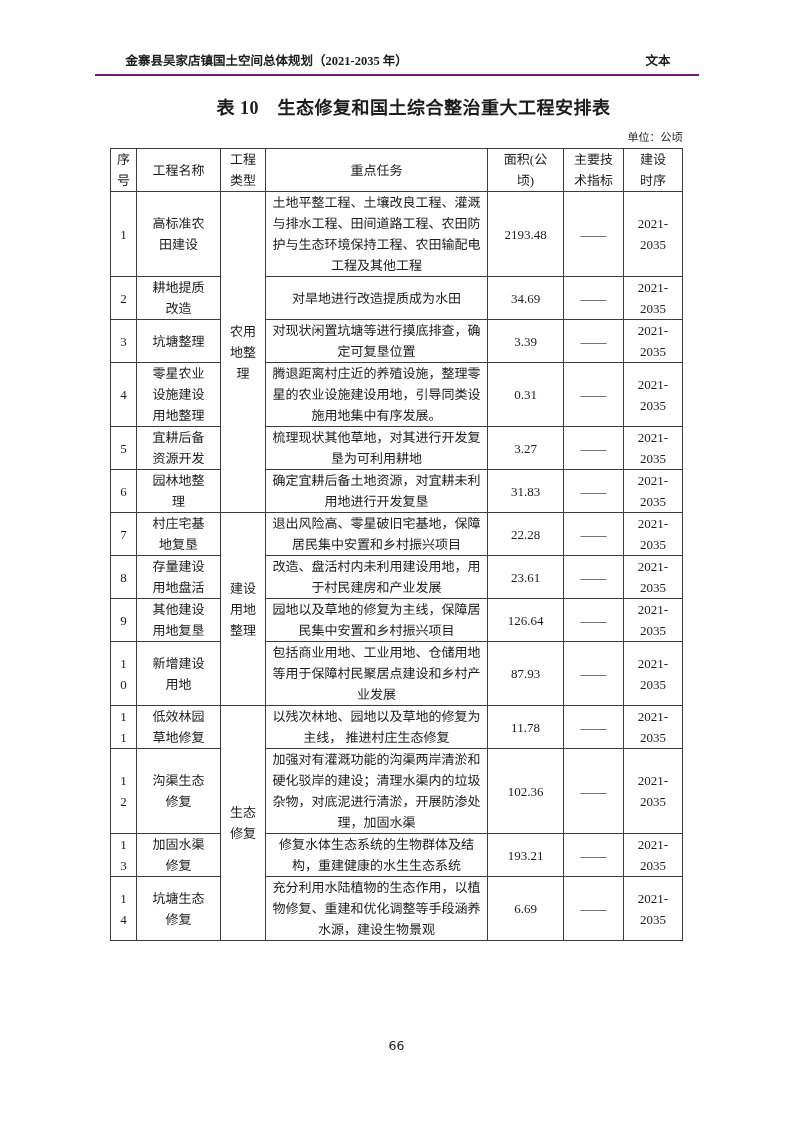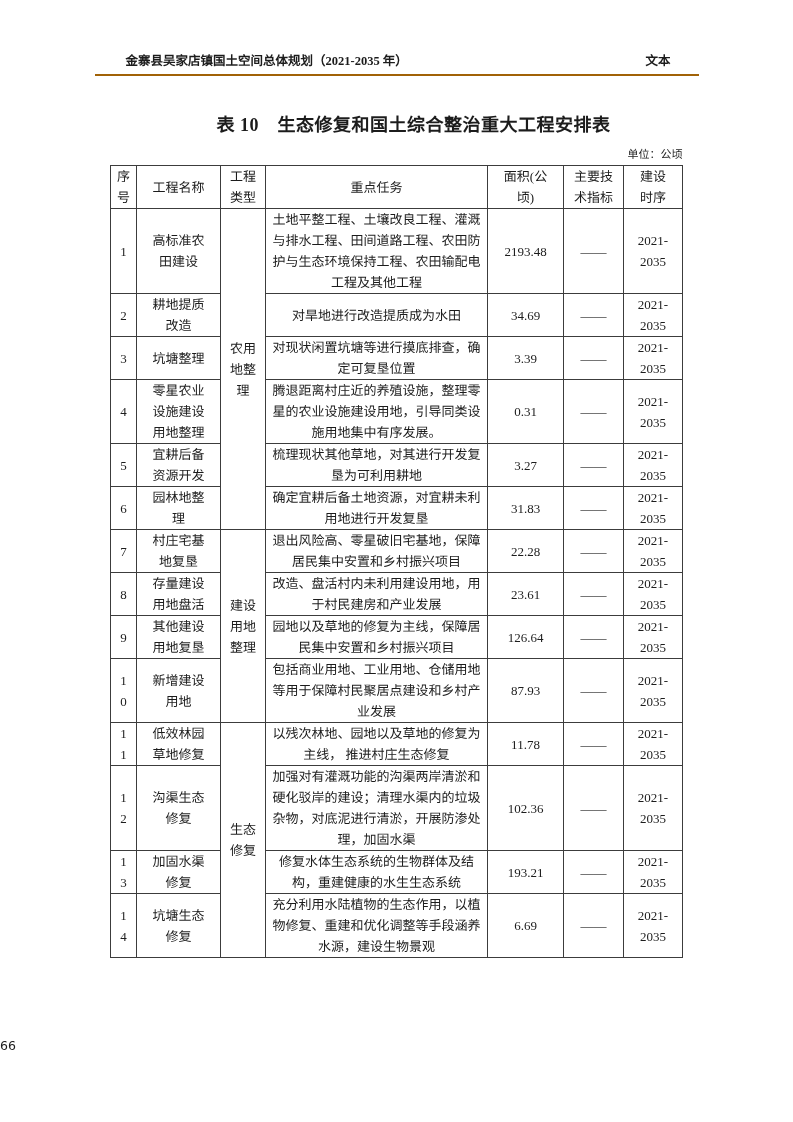--- a/index.html
+++ b/index.html
@@ -18,28 +18,28 @@
   .running-header {
     width: 604px;
     margin: 0 auto;
     padding-top: 52px;
   }
   .running-header .line {
     display: flex;
     justify-content: space-between;
     align-items: flex-end;
     padding: 0 28px 4px 31px;
-    border-bottom: 2px solid #a16207;
+    border-bottom: 2px solid #701a75;
     font-size: 12.5px;
     font-weight: bold;
     line-height: 18px;
   }
   
   .doc-title {
-    margin-top: 36px;
+    margin-top: 19px;
     text-align: center;
     font-size: 18px;
     font-weight: bold;
     letter-spacing: 0.5px;
     line-height: 26px;
     padding-left: 34px;
   }
   
   .unit-row {
     width: 572px;
@@ -68,21 +68,21 @@
     overflow-wrap: break-word;
   }
   td.cell-task { padding: 0 6px; margin-left: 20px; }
   td.cell-no   { padding: 0 1px; }
   
   .page-number {
     position: absolute;
     top: 1038px;
     left: 0;
     width: 100%;
-    text-align: left;
+    text-align: center;
     font-family: "DejaVu Sans", "Liberation Sans", sans-serif;
     font-size: 12.5px;
   }
 </style>
 </head>
 <body>
 
 <div class="page">
 
   <div class="running-header">

